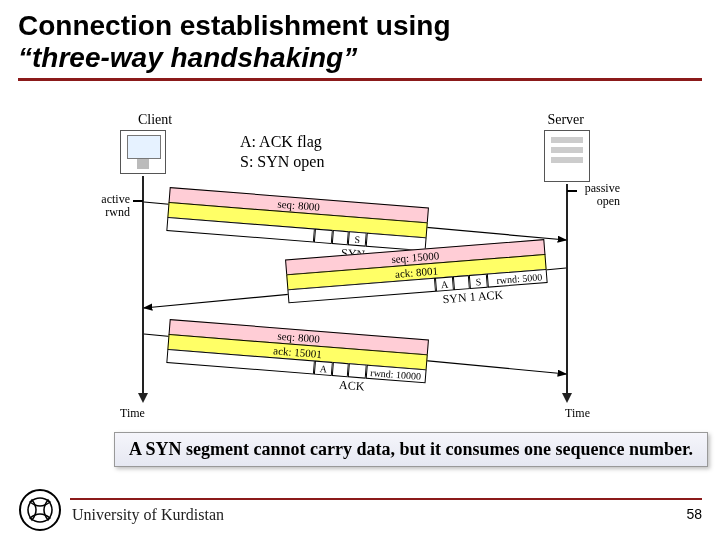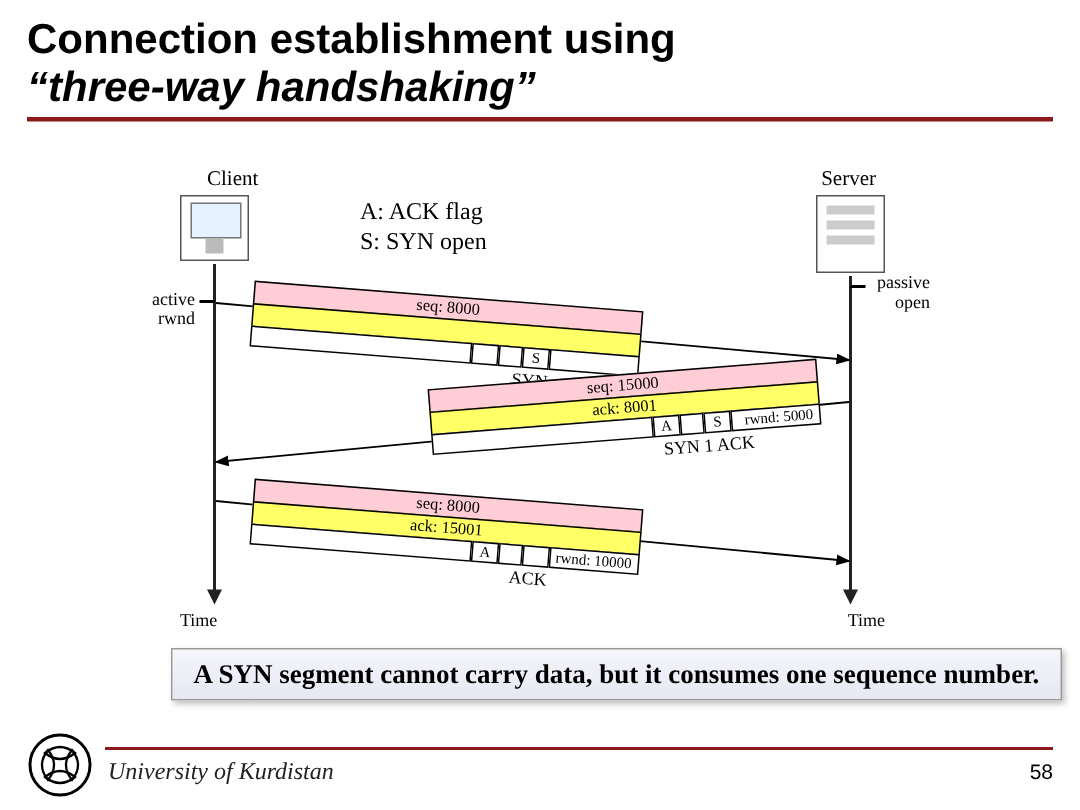--- a/index.html
+++ b/index.html
@@ -193,21 +193,20 @@
     height: 2px;
     background: #8b1a1a;
   }
   .uok {
     position: absolute;
     left: 72px;
     top: 506px;
     font-family: "Times New Roman", serif;
     font-size: 16px;
     color: #222;
-    font-style: italic;
   }
   .pagenum {
     position: absolute;
     right: 18px;
     top: 506px;
     font-family: Arial, sans-serif;
     font-size: 14px;
   }
   .logo {
     position: absolute;

